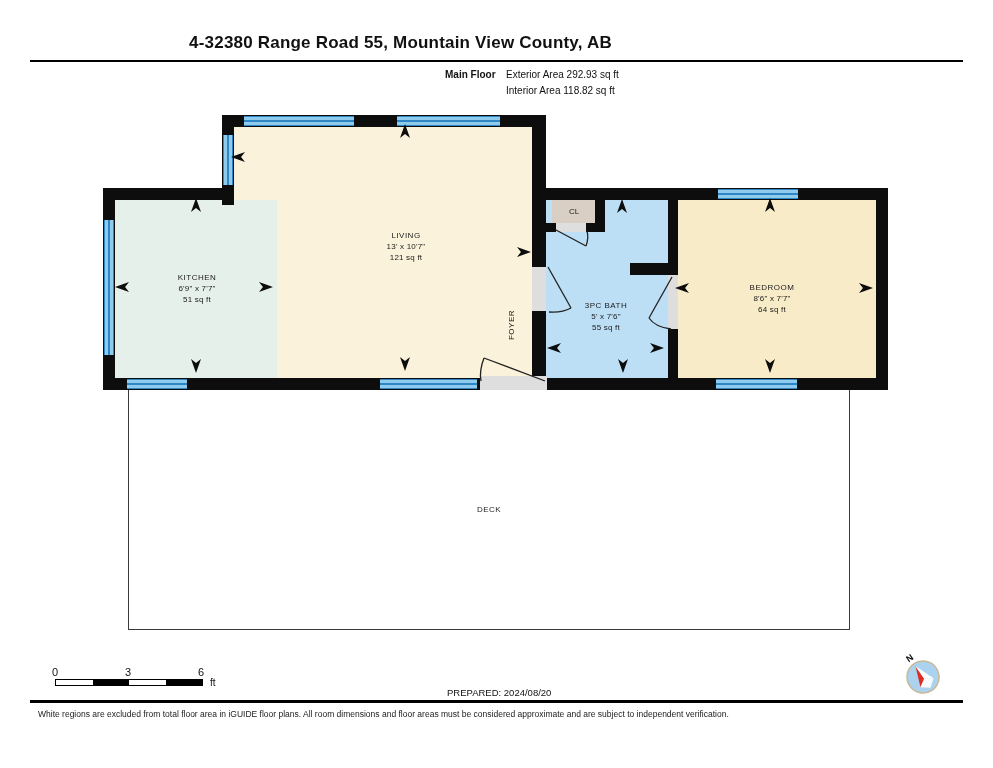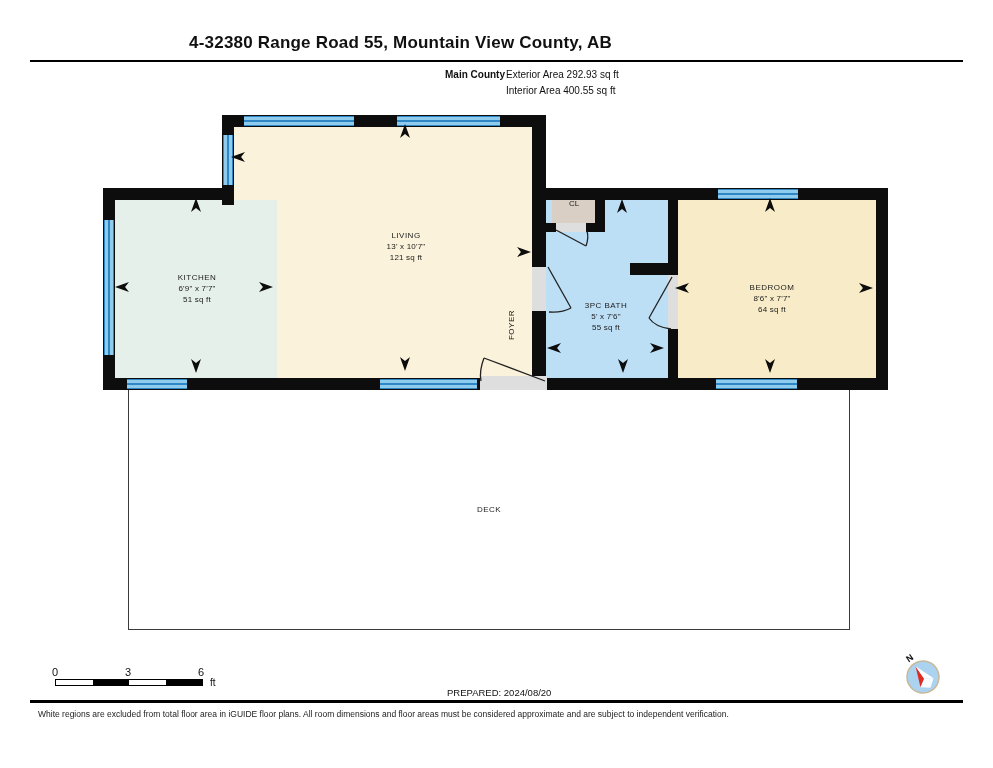--- a/index.html
+++ b/index.html
@@ -81,23 +81,23 @@
   .scalebar .unit{position:absolute;left:155px;top:11px;font-size:10px;text-align:center;}
   .prepared{position:absolute;left:447px;top:677px;font-size:9.5px;z-index:9;margin-top:10px;}
   .compass{position:absolute;left:893px;top:645px;z-index:9;}
   .disclaimer{position:absolute;left:38px;top:709px;font-size:8.5px;color:#222;z-index:9;}
 </style>
 </head>
 <body>
 
 <div class="title">4-32380 Range Road 55, Mountain View County, AB</div>
 <div class="rule" style="top:60px;"></div>
-<div class="floor-label">Main County</div>
+<div class="floor-label">Main Floor</div>
 <div class="area-line1">Exterior Area 292.93 sq ft</div>
-<div class="area-line2">Interior Area 400.55 sq ft</div>
+<div class="area-line2">Interior Area 118.82 sq ft</div>
 
 <div class="deck">
   <span class="deck-label">DECK</span>
 </div>
 
 <div class="floor" style="left:234px;top:127px;width:298px;height:251px;background:var(--floor-living);"></div>
 <div class="floor" style="left:115px;top:200px;width:119px;height:178px;background:var(--floor-living);"></div>
 <div class="floor" style="left:115px;top:200px;width:162px;height:178px;background:var(--floor-kitchen);"></div>
 <div class="floor" style="left:546px;top:200px;width:122px;height:178px;background:var(--floor-bath);"></div>
 <div class="floor" style="left:678px;top:200px;width:198px;height:178px;background:var(--floor-bedroom);"></div>
@@ -179,21 +179,21 @@
   <div class="nm">3PC BATH</div>
   <div>5' x 7'6"</div>
   <div>55 sq ft</div>
 </div>
 <div class="room-label" style="left:712px;top:282px;">
   <div class="nm">BEDROOM</div>
   <div>8'6" x 7'7"</div>
   <div>64 sq ft</div>
 </div>
 <div class="foyer-label" style="left:507px;top:310px;">FOYER</div>
-<div class="cl-label" style="left:553px;top:199px;">CL</div>
+<div class="cl-label" style="left:553px;top:207px;">CL</div>
 
 <div class="scalebar">
   <div class="ticks">
     <span class="t0">0</span>
     <span class="t3">3</span>
     <span class="t6">6</span>
   </div>
   <div class="bar">
     <div class="seg w"></div>
     <div class="seg b"></div>

